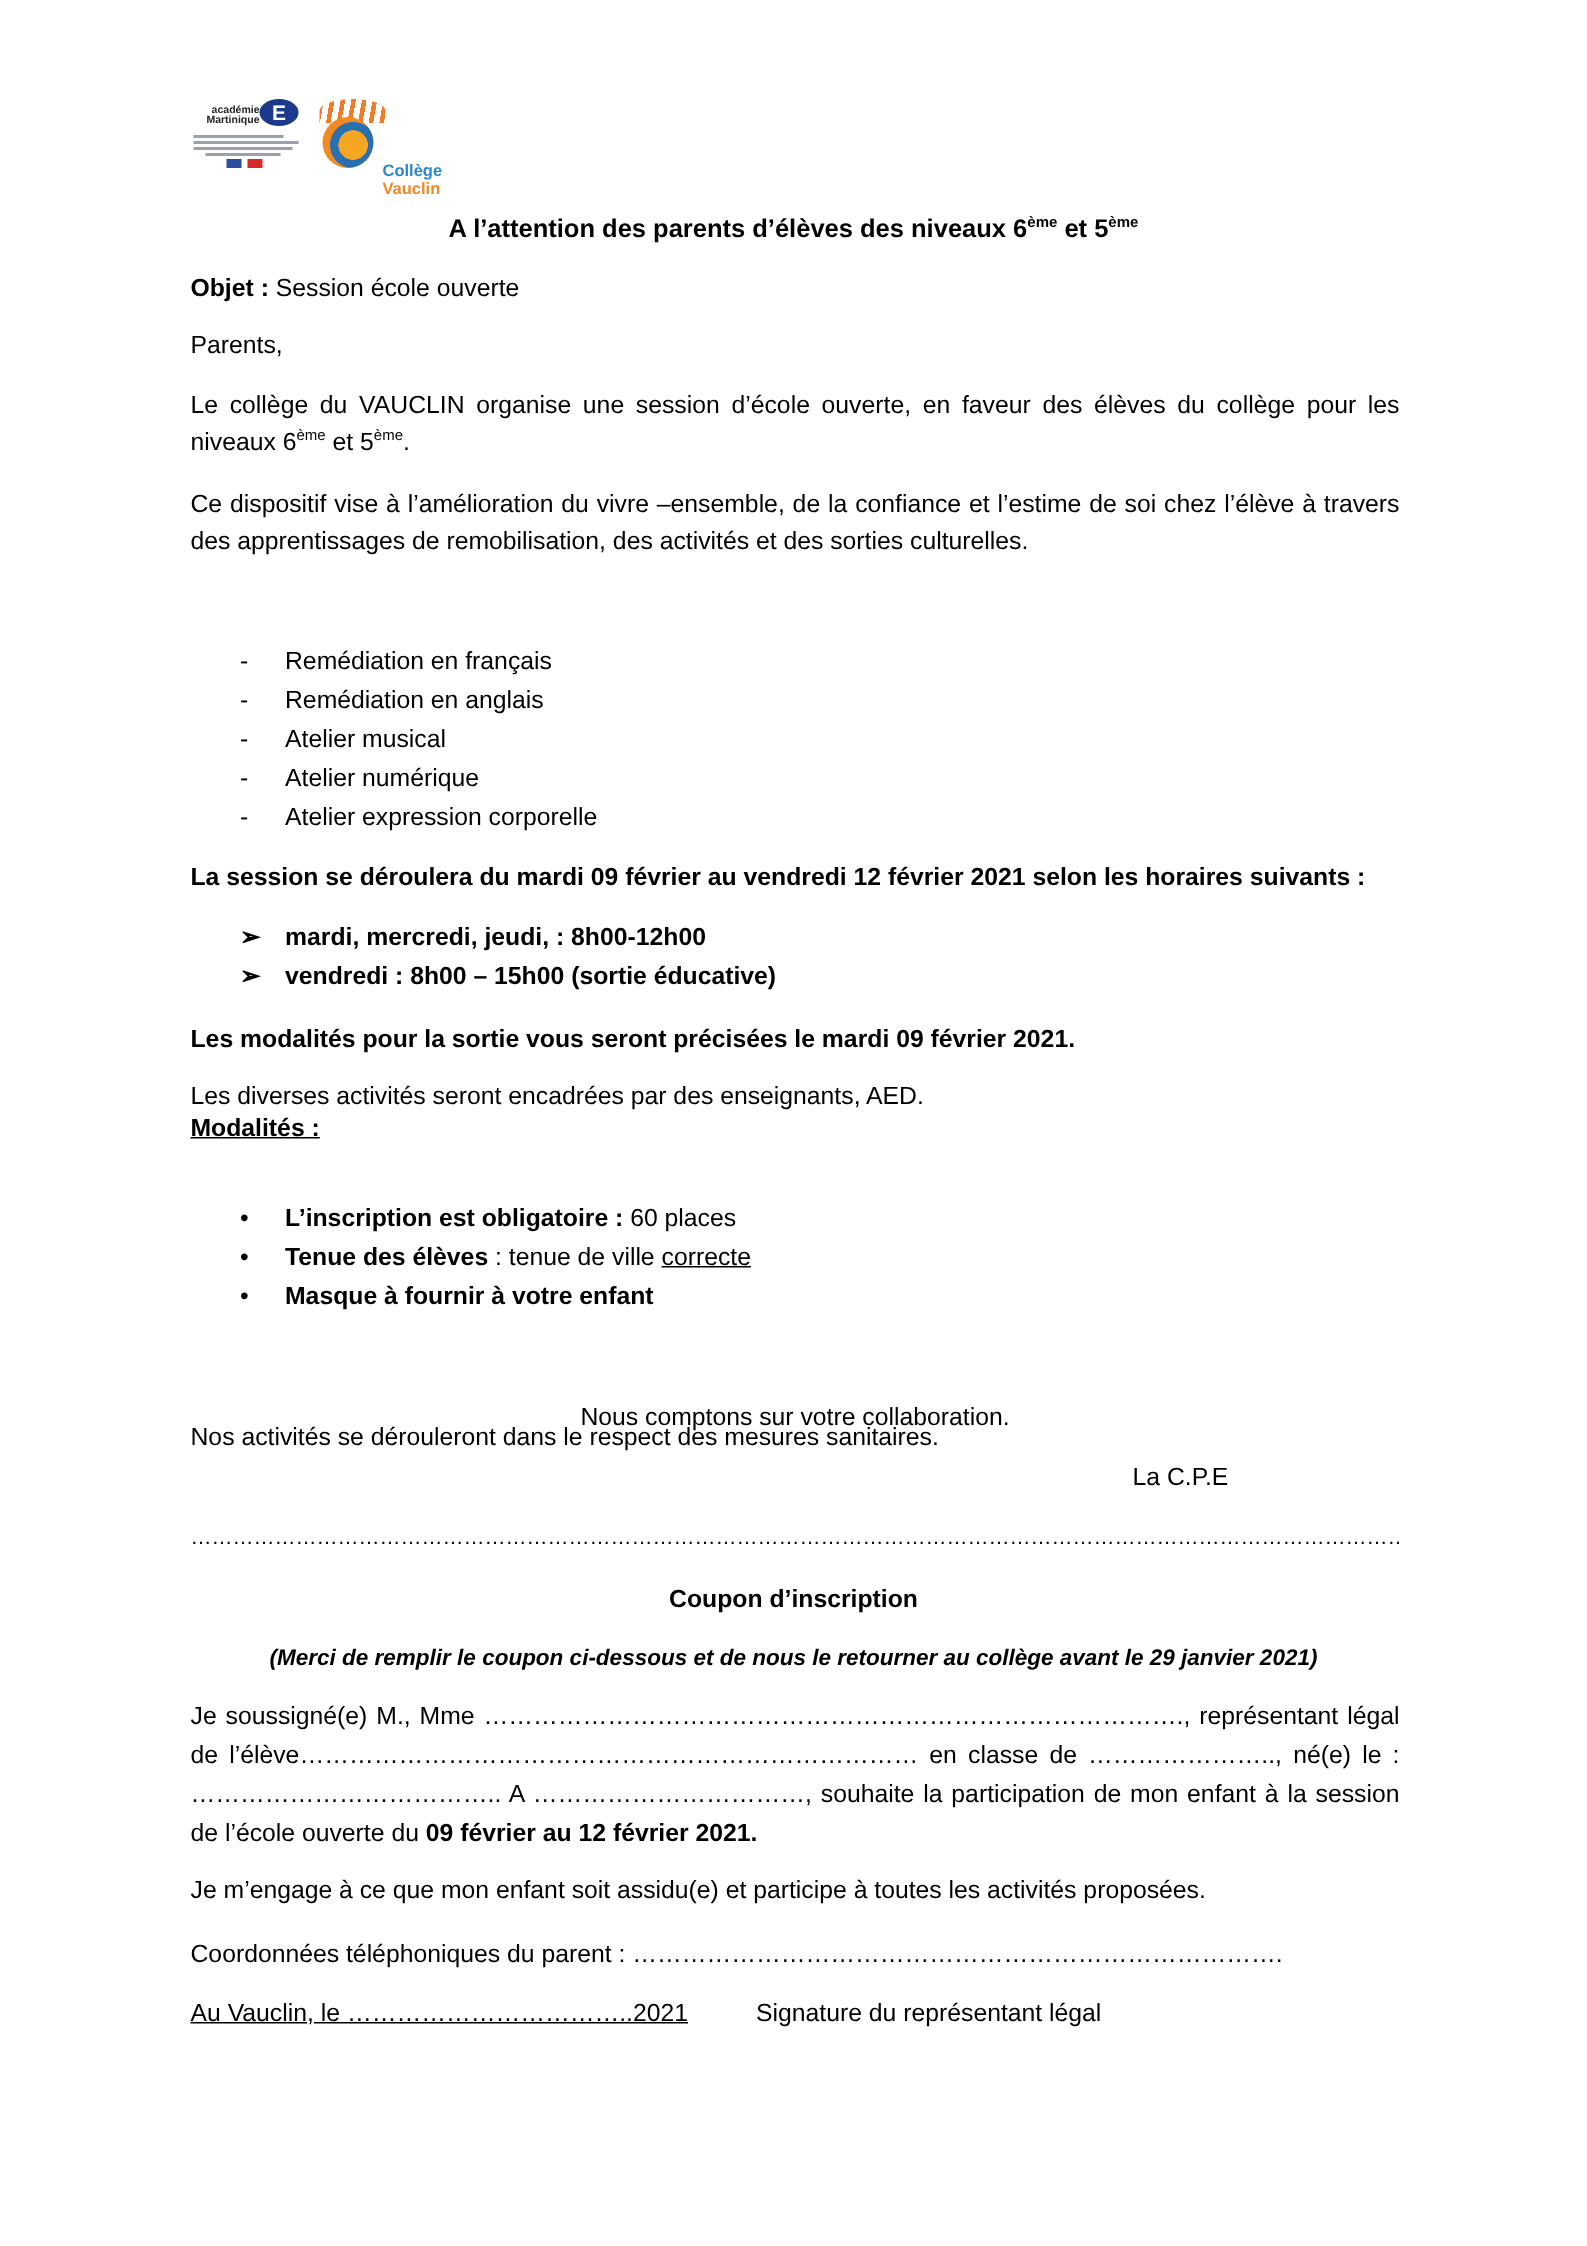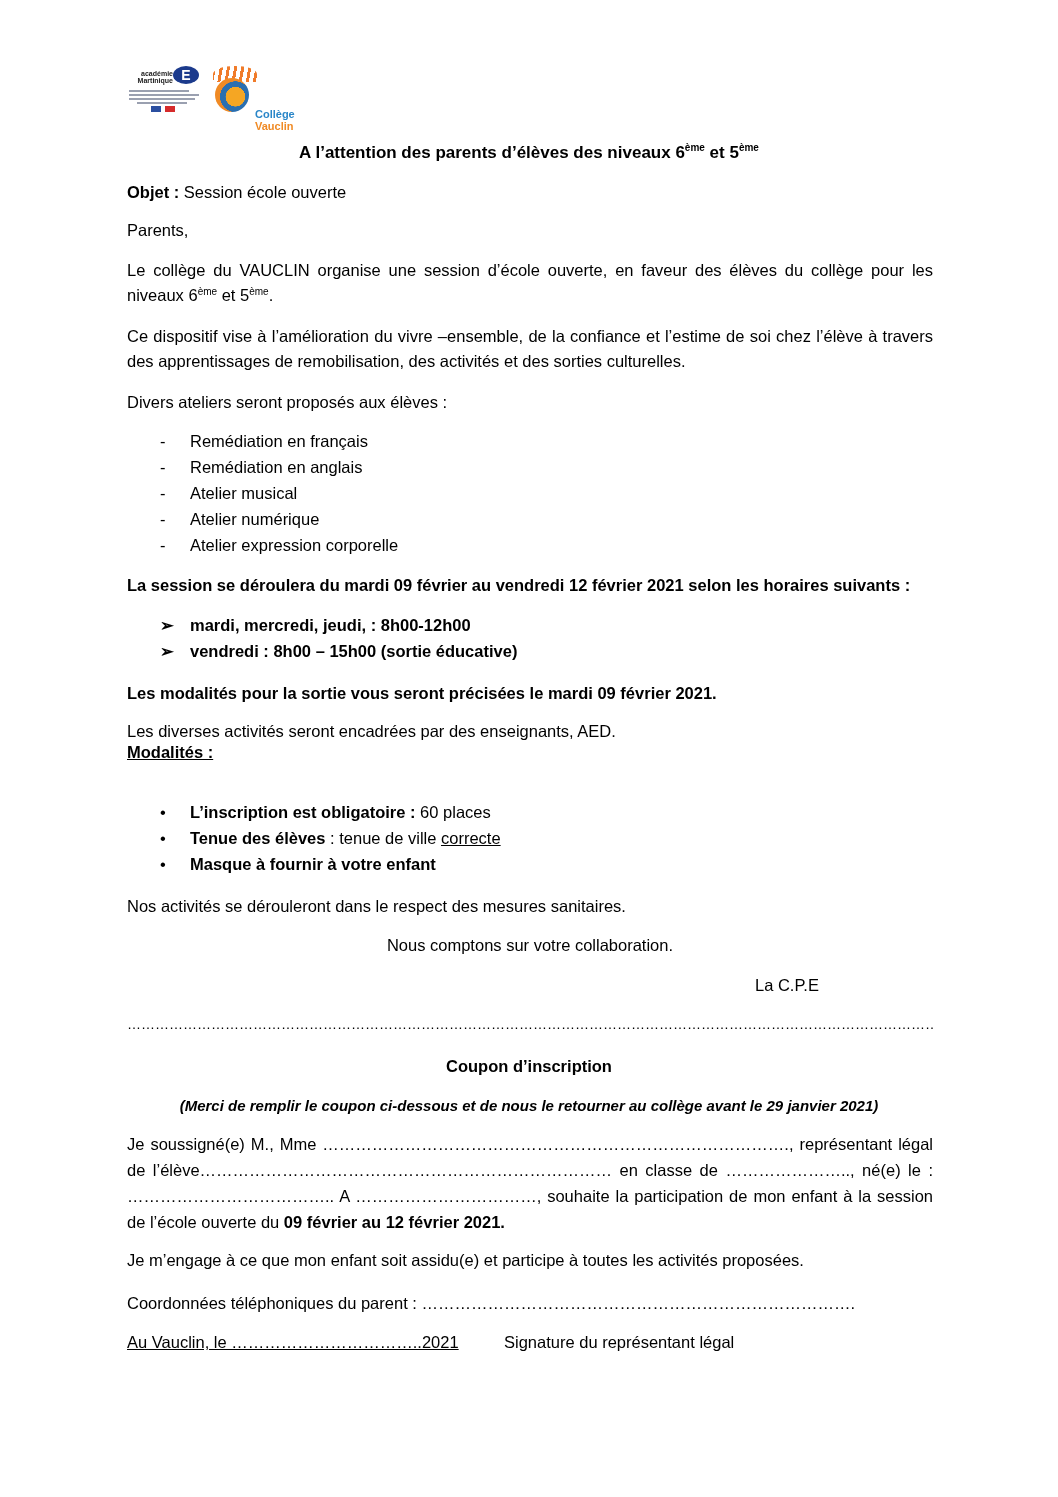--- a/index.html
+++ b/index.html
@@ -68,21 +68,20 @@
   </div>
 
   <div class="abs p" style="top:218px;">Parents,</div>
 
   <div class="abs p justify" style="top:258px;">
     <span>Le collège du VAUCLIN organise une session d’école ouverte, en faveur des élèves du collège pour les niveaux 6</span><sup>ème</sup><span> et 5</span><sup>ème</sup><span>.</span>
   </div>
 
   <div class="abs p justify" style="top:324px;">Ce dispositif vise à l’amélioration du vivre –ensemble, de la confiance et l’estime de soi chez l’élève à travers des apprentissages de remobilisation, des activités et des sorties culturelles.</div>
 
-  <div class="abs p" style="top:390px;">Divers ateliers seront proposés aux élèves :</div>
 
   <div class="abs list" style="top:431px;">
     <div class="list-item" style="top:0px;"><span class="marker">-</span><span>Remédiation en français</span></div>
     <div class="list-item" style="top:26px;"><span class="marker">-</span><span>Remédiation en anglais</span></div>
     <div class="list-item" style="top:52px;"><span class="marker">-</span><span>Atelier musical</span></div>
     <div class="list-item" style="top:78px;"><span class="marker">-</span><span>Atelier numérique</span></div>
     <div class="list-item" style="top:104px;"><span class="marker">-</span><span>Atelier expression corporelle</span></div>
   </div>
 
   <div class="abs p bold" style="top:573px;">La session se déroulera du mardi 09 février au vendredi 12 février 2021 selon les horaires suivants :</div>
@@ -97,21 +96,21 @@
   <div class="abs p" style="top:719px;">Les diverses activités seront encadrées par des enseignants, AED.</div>
 
   <div class="abs p bold ul" style="top:740px;">Modalités :</div>
 
   <div class="abs list" style="top:802px;">
     <div class="list-item" style="top:0px;"><span class="marker">•</span><span class="bold">L’inscription est obligatoire :</span><span> 60 places</span></div>
     <div class="list-item" style="top:26px;"><span class="marker">•</span><span class="bold">Tenue des élèves</span><span> : tenue de ville </span><span class="ul">correcte</span></div>
     <div class="list-item" style="top:52px;"><span class="marker">•</span><span class="bold">Masque à fournir à votre enfant</span></div>
   </div>
 
-  <div class="abs p" style="top:894px;">Nos activités se dérouleront dans le respect des mesures sanitaires.</div>
+  <div class="abs p" style="top:946px;">Nos activités se dérouleront dans le respect des mesures sanitaires.</div>
   <div class="abs p" style="top:933px;text-align:center;">Nous comptons sur votre collaboration.</div>
   <div class="abs" style="left:755px;top:973px;line-height:25px;">La C.P.E</div>
 
   <div class="abs dots-line">…………………………………………………………………………………………………………………………………………………………………………………………….</div>
 
   <div class="abs bold" style="left:0;width:1058px;text-align:center;top:1054px;line-height:25px;">Coupon d’inscription</div>
 
   <div class="abs bold italic" style="left:0;width:1058px;text-align:center;top:1093px;font-size:15px;line-height:25px;">(Merci de remplir le coupon ci-dessous et de nous le retourner au collège avant le 29 janvier 2021)</div>
 
   <div class="abs p justify" style="top:1131px;line-height:26px;">

